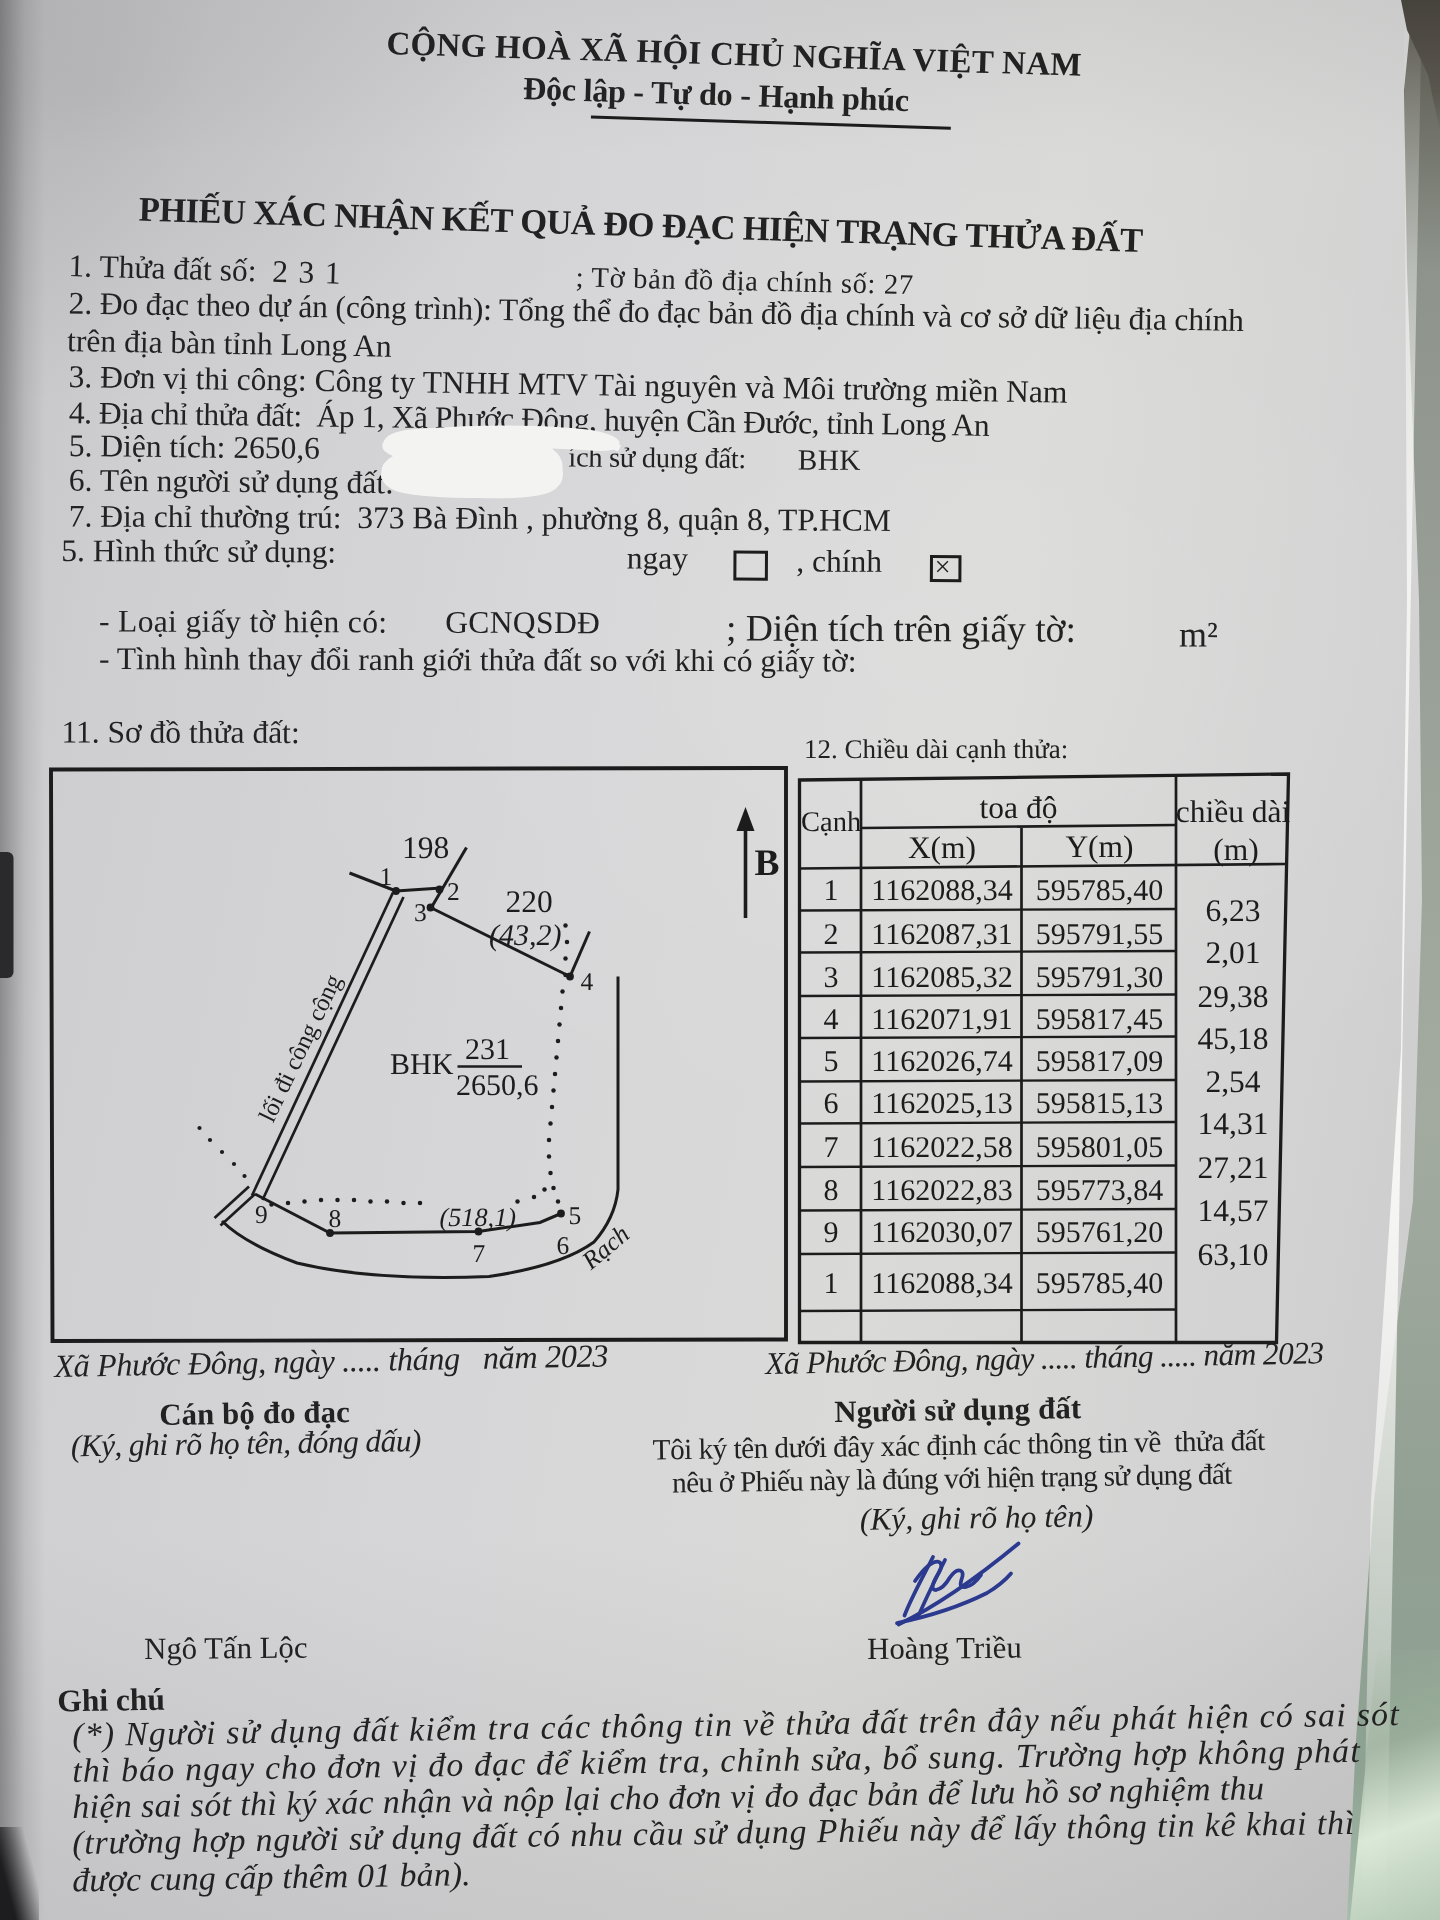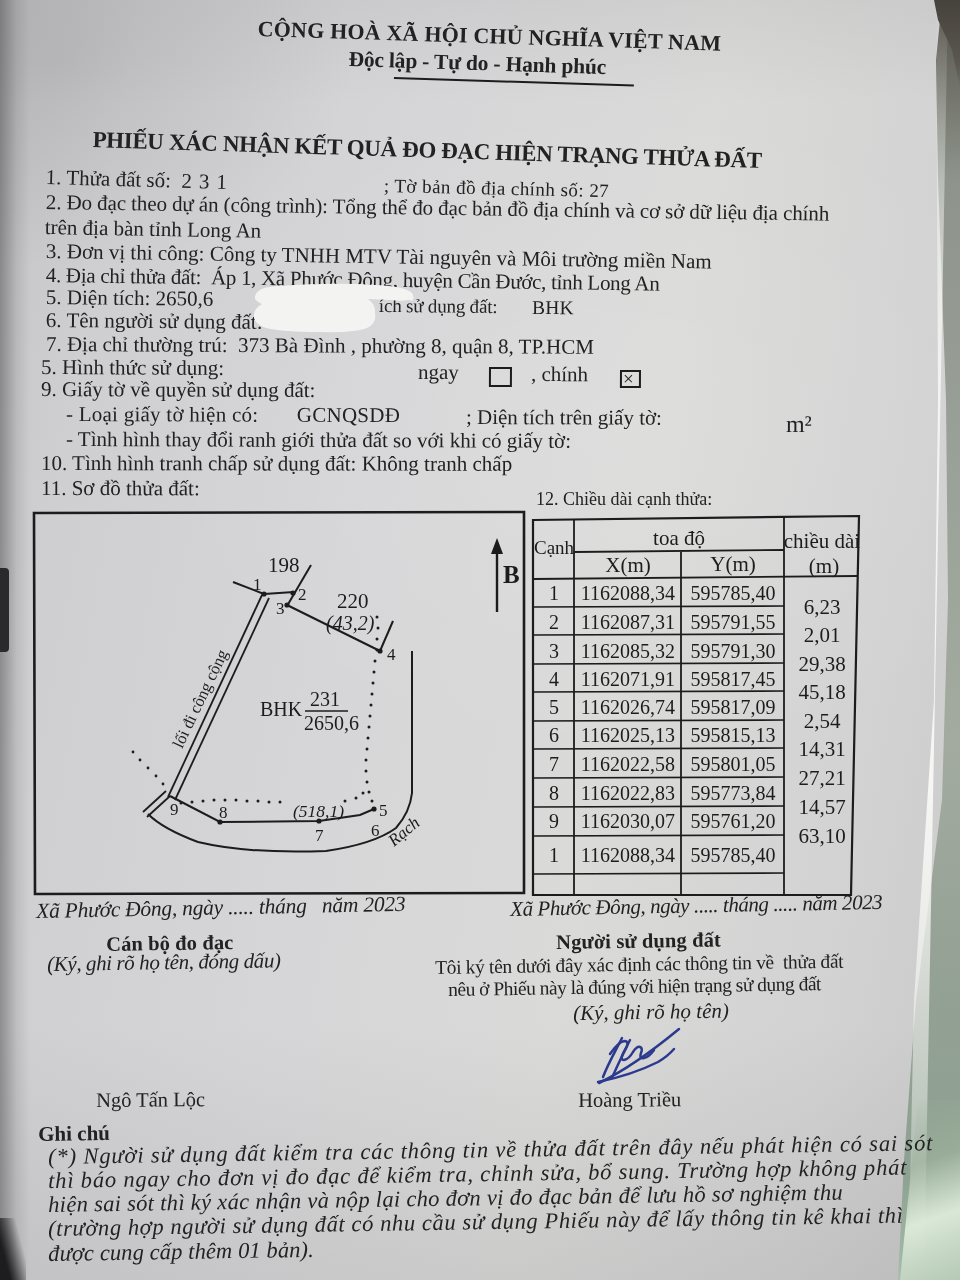--- a/index.html
+++ b/index.html
@@ -66,31 +66,29 @@
 <div class="t" style="left:418px;top:362px;font-size:21px;transform:rotate(0.3deg)">ngay</div>
 
 <div class="t" style="left:489px;top:367px;width:19px;height:16px;border:2px solid #1c1c1c;transform:rotate(0.3deg)"></div>
 
 <div class="t" style="left:531px;top:364px;font-size:21px;transform:rotate(0.3deg)">, chính</div>
 
 <div class="t" style="left:620px;top:370px;width:17px;height:14px;border:2px solid #1c1c1c;font-size:16px;text-align:center;transform:rotate(0.3deg)">
       <span style="position:absolute;left:1px;top:-3px;font-size:19px">×</span>
     </div>
 
-<div class="t" style="left:41px;top:379px;font-size:21px;transform:rotate(0.2deg)">9. Giấy tờ về quyền sử dụng đất:</div>
 
 <div class="t" style="left:66px;top:404px;font-size:21px;letter-spacing:0.25px;transform:rotate(0.2deg)">- Loại giấy tờ hiện có:&nbsp;&nbsp;&nbsp;&nbsp;&nbsp;&nbsp;&nbsp;GCNQSDĐ</div>
 
-<div class="t" style="left:466px;top:407px;font-size:21px;transform:rotate(0.2deg)">; Diện tích trên giấy tờ:</div>
+<div class="t" style="left:484px;top:407px;font-size:25px;transform:rotate(0.2deg)">; Diện tích trên giấy tờ:</div>
 
 <div class="t" style="left:786px;top:412px;font-size:24px;transform:rotate(0.2deg)">m²</div>
 
 <div class="t" style="left:66px;top:429px;font-size:21px;transform:rotate(0.2deg)">- Tình hình thay đổi ranh giới thửa đất so với khi có giấy tờ:</div>
 
-<div class="t" style="left:41px;top:453px;font-size:21px;transform:rotate(0.1deg)">10. Tình hình tranh chấp sử dụng đất: Không tranh chấp</div>
 
 <div class="t" style="left:41px;top:478px;font-size:21px;transform:rotate(0.1deg)">11. Sơ đồ thửa đất:</div>
 
 <div class="t" style="left:536px;top:490px;font-size:18px;transform:rotate(0deg)">12. Chiều dài cạnh thửa:</div>
 
 <svg width="960" height="1280" viewBox="0 0 960 1280" fill="none" font-family="Liberation Serif,serif">
 
 <g stroke="#1c1c1c" stroke-width="2.6">
         <polygon points="34,513 524,512 524,893 35,894" fill="none"></polygon>
       </g>

